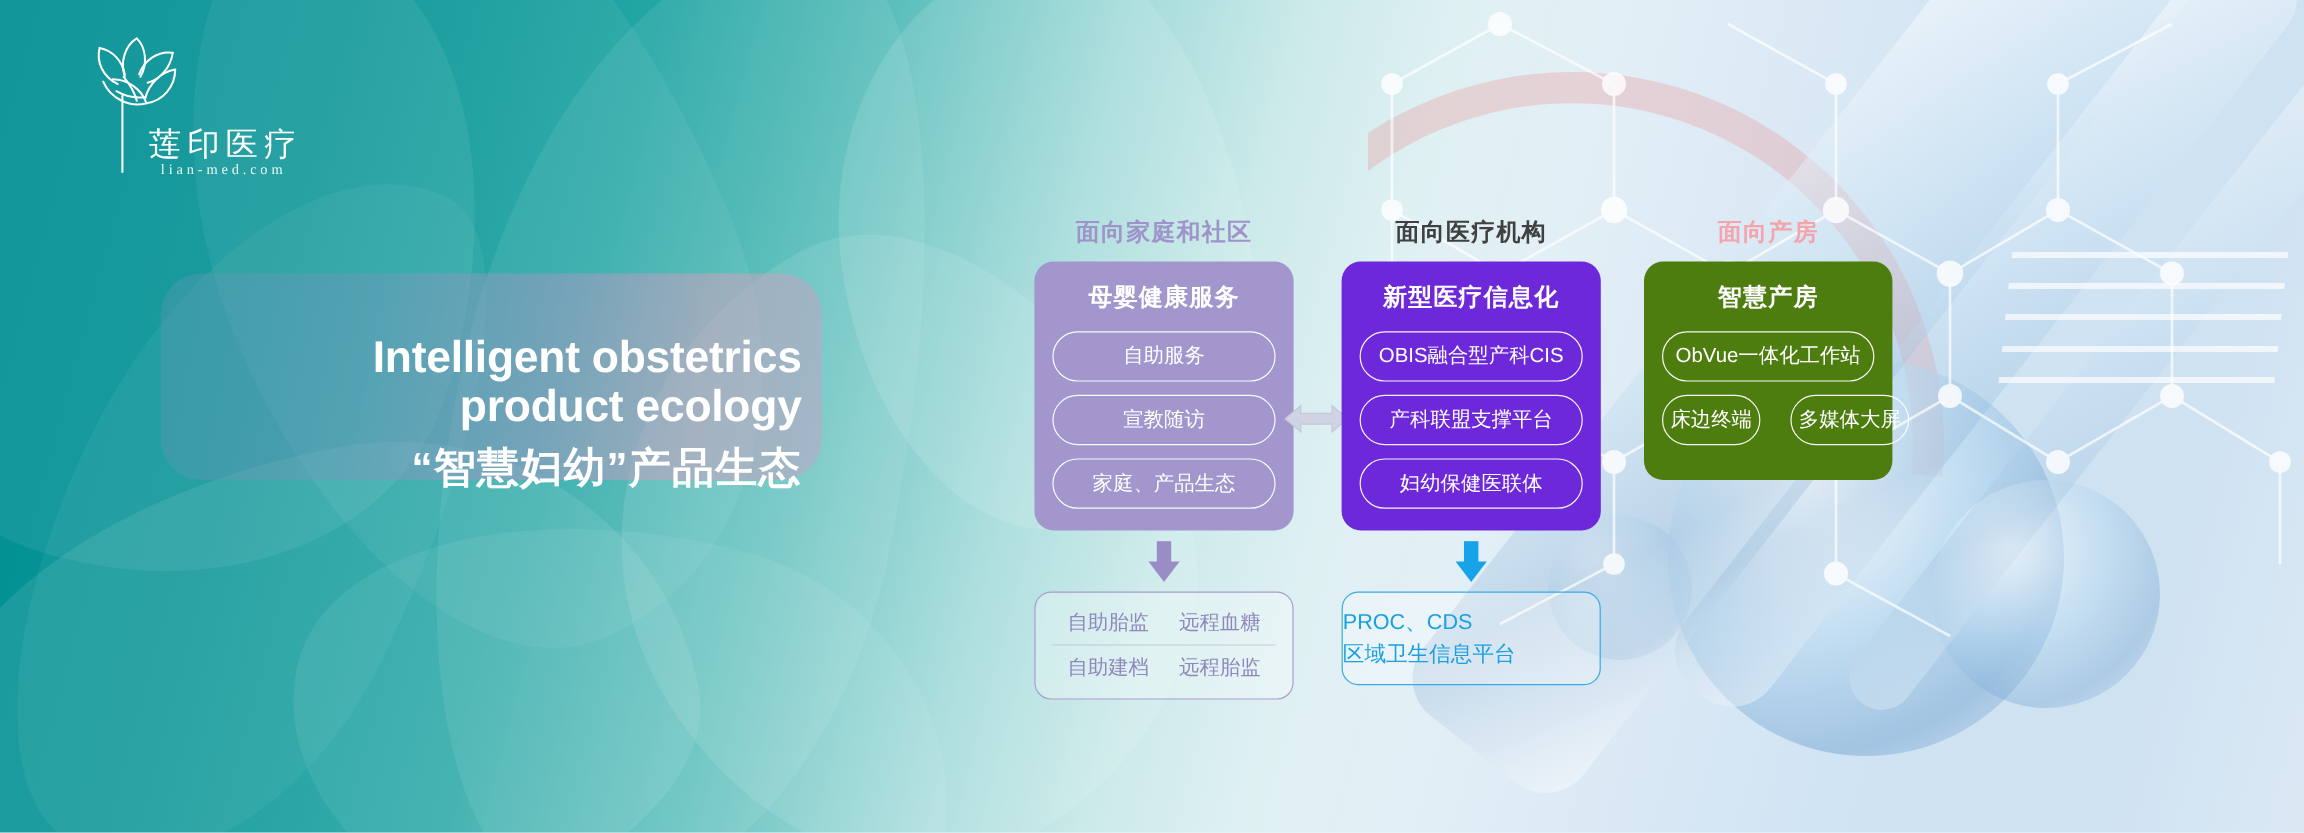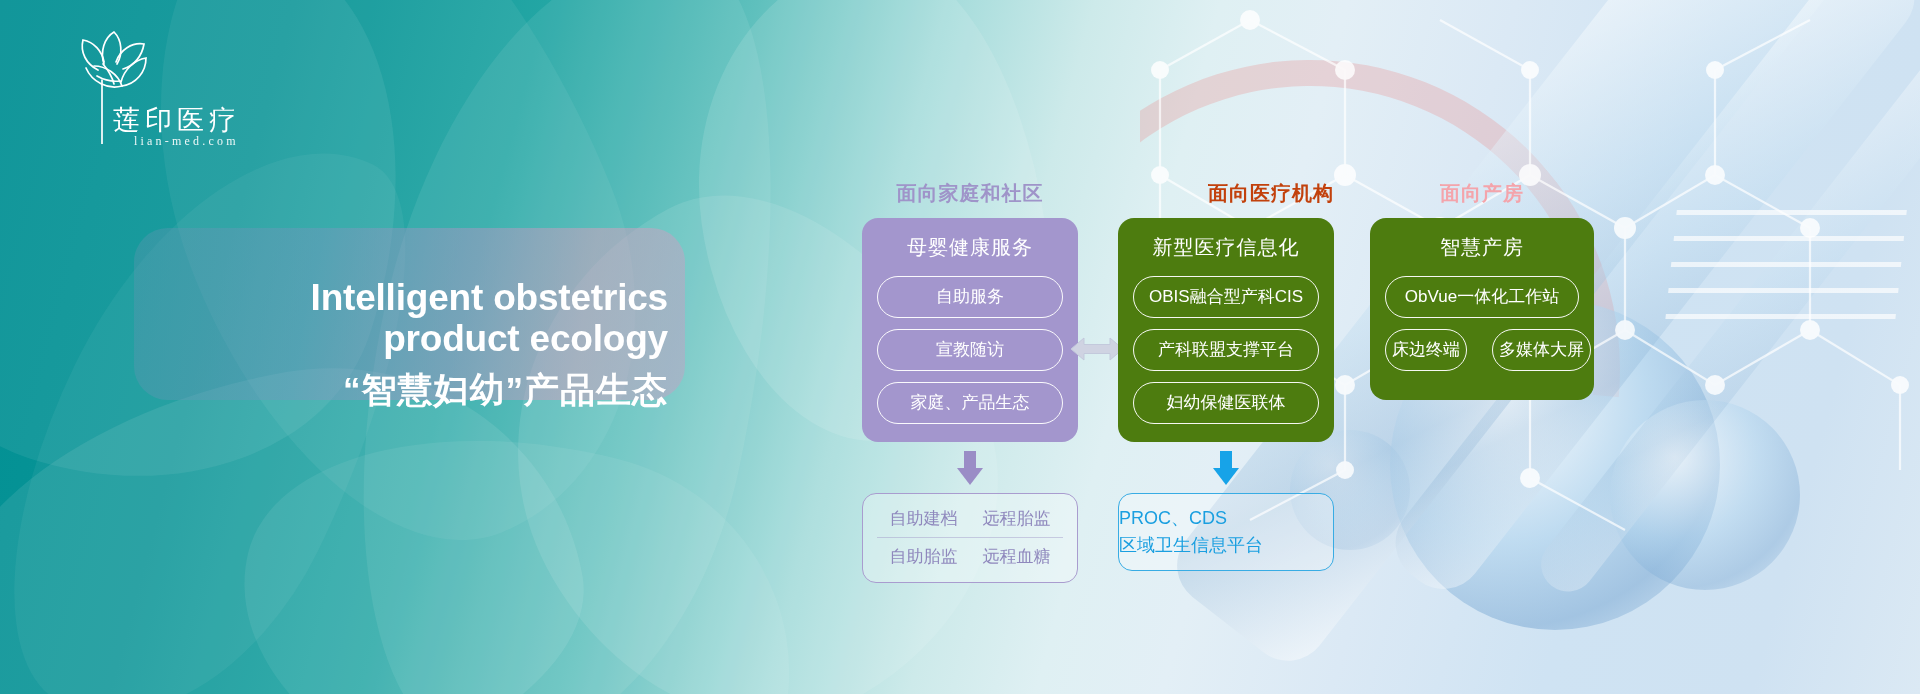--- a/index.html
+++ b/index.html
@@ -82,21 +82,21 @@
     transform:skewX(-6deg);
     opacity:.8;
   }
   
   .hexnet { position:absolute; right:0; top:0; width:820px; height:560px; opacity:.85; }
 
   
   .logo { position:absolute; left:56px; top:24px; width:220px; height:120px; }
   .logo-mark { position:absolute; left:0; top:0; }
   .logo-name {
-    position:absolute; left:57px; top:78px;
+    position:absolute; left:68px; top:78px;
     color:#ffffff; font-size:27px; letter-spacing:5px;
     font-family:"Liberation Serif","DejaVu Serif",serif;
     white-space:nowrap;
   }
   .logo-url {
     position:absolute; left:78px; top:110px;
     color:rgba(255,255,255,0.92); font-size:12px; letter-spacing:3.2px;
     font-family:"Liberation Serif","DejaVu Serif",serif;
   }
 
@@ -132,41 +132,41 @@
   .col { position:absolute; }
   .col-head {
     text-align:center; font-size:20px; font-weight:bold;
     letter-spacing:1px; margin-bottom:11px; white-space:nowrap;
   }
   .card {
     border-radius:16px;
     padding:16px 15px 18px;
   }
   .card-title {
-    text-align:center; color:#ffffff; font-size:20px; font-weight:normal;
+    text-align:center; color:#ffffff; font-size:20px; font-weight:bold;
     letter-spacing:1px; margin-bottom:15px;
   }
   .pill {
     border:1.6px solid rgba(255,255,255,0.95);
     border-radius:22px;
     color:#ffffff; font-size:17px;
     text-align:center;
     padding:8px 6px 9px;
     margin-bottom:11px;
     white-space:nowrap;
   }
   .pill:last-child { margin-bottom:0; }
   .pill-row { display:flex; gap:25px; margin-bottom:11px; }
   .pill-row .pill { flex:1; margin-bottom:0; }
 
   
   .c-purple .col-head { color:#9f94c9; }
   .c-purple .card { background:#a396cd; }
-  .c-blue   .col-head { color:#c2410c;text-align:right; }
-  .c-blue   .card { background:#4d7c0f; }
+  .c-blue   .col-head { color:#404040; }
+  .c-blue   .card { background:#6d28d9; }
   .c-pink   .col-head { color:#f4a4ab; }
   .c-pink   .card { background:#4d7c0f; }
 
   
   .arrow-down {
     width:26px; height:34px; margin:9px auto 8px;
     position:relative;
   }
   .arrow-down .shaft {
     position:absolute; left:7px; top:0; width:12px; height:19px;
@@ -315,26 +315,26 @@
       <div class="pill">宣教随访</div>
       <div class="pill">家庭、产品生态</div>
     </div>
     <div class="arrow-down">
       <div class="shaft"></div>
         <div class="head"></div>
     </div>
     <div class="sub-box">
       <div class="sub-grid">
         <div class="sub-row">
+          <div class="sub-cell">自助胎监</div>
+          <div class="sub-cell">远程血糖</div>
+        </div>
+        <div class="sub-row">
           <div class="sub-cell">自助建档</div>
           <div class="sub-cell">远程胎监</div>
-        </div>
-        <div class="sub-row">
-          <div class="sub-cell">自助胎监</div>
-          <div class="sub-cell">远程血糖</div>
         </div>
       </div>
     </div>
   </div>
 
   <svg class="dbl-arrow" viewBox="0 0 56 34">
     <path d="M2,17 L15,6 L15,12.5 L41,12.5 L41,6 L54,17 L41,28 L41,21.5 L15,21.5 L15,28 Z" fill="#cfd3e2" stroke="#c3c9dc" stroke-width="1"></path>
   </svg>
 
   <div class="col c-blue" style="left:1118px; top:180px; width:216px;">
@@ -350,21 +350,21 @@
         <div class="head"></div>
     </div>
     <div class="sub-box" style="height:78px;">
       <div class="sub-center">
         <div>PROC、CDS</div>
         <div>区域卫生信息平台</div>
       </div>
     </div>
   </div>
 
-  <div class="col c-pink" style="left:1370px; top:180px; width:224px;">
+  <div class="col c-pink" style="left:1370px; top:180px; width:207px;">
     <div class="col-head">面向产房</div>
     <div class="card">
       <div class="card-title">智慧产房</div>
       <div class="pill">ObVue一体化工作站</div>
       <div class="pill-row">
         <div class="pill">床边终端</div>
         <div class="pill">多媒体大屏</div>
       </div>
     </div>
   </div>

